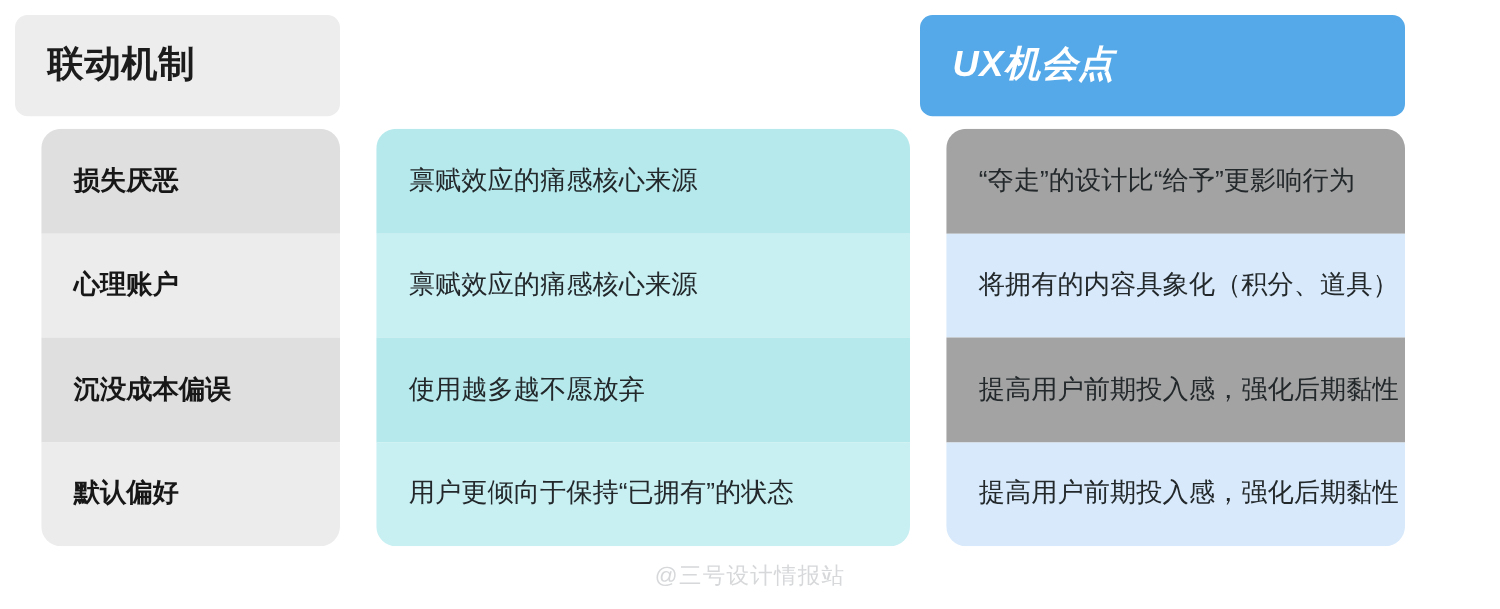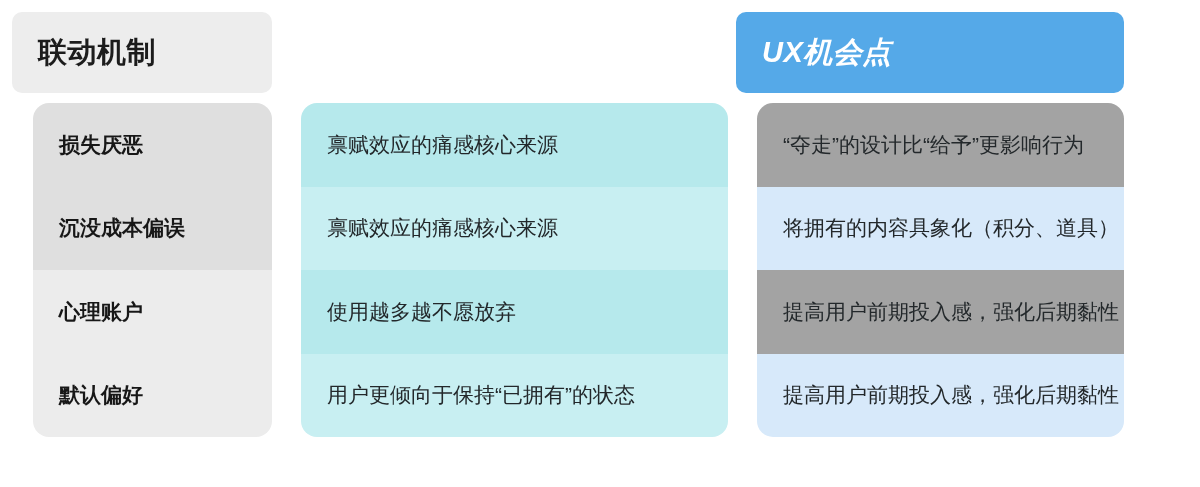--- a/index.html
+++ b/index.html
@@ -144,25 +144,25 @@
 <div class="board">
 
   <div class="column col-1">
     <div class="col-header">
       <span class="col-header-label">联动机制</span>
     </div>
     <div class="col-body">
       <div class="cell odd">
         <span class="cell-text">损失厌恶</span>
       </div>
+      <div class="cell even">
+        <span class="cell-text">心理账户</span>
+      </div>
       <div class="cell odd">
         <span class="cell-text">沉没成本偏误</span>
-      </div>
-      <div class="cell even">
-        <span class="cell-text">心理账户</span>
       </div>
       <div class="cell even">
         <span class="cell-text">默认偏好</span>
       </div>
     </div>
   </div>
 
   <div class="column col-2">
     <div class="col-body">
       <div class="cell odd">
@@ -193,14 +193,15 @@
       </div>
       <div class="cell odd">
         <span class="cell-text">提高用户前期投入感，强化后期黏性</span>
       </div>
       <div class="cell even">
         <span class="cell-text">提高用户前期投入感，强化后期黏性</span>
       </div>
     </div>
   </div>
 
+  <div class="watermark">@三号设计情报站</div>
 
 </div>
 
 </body></html>

